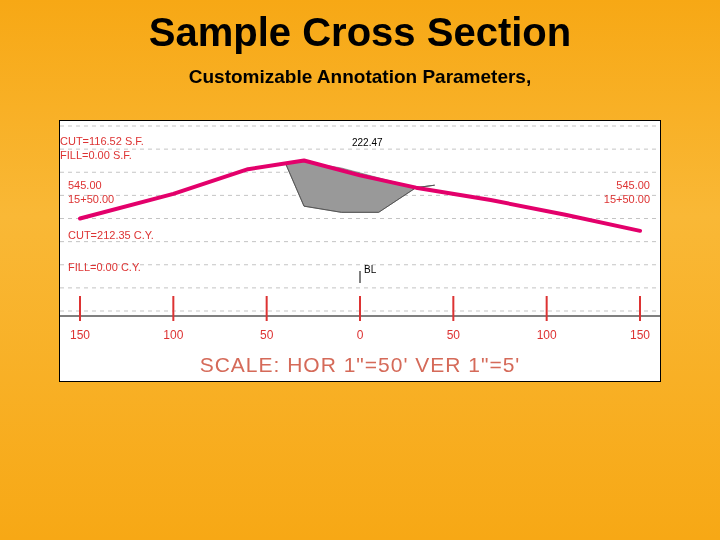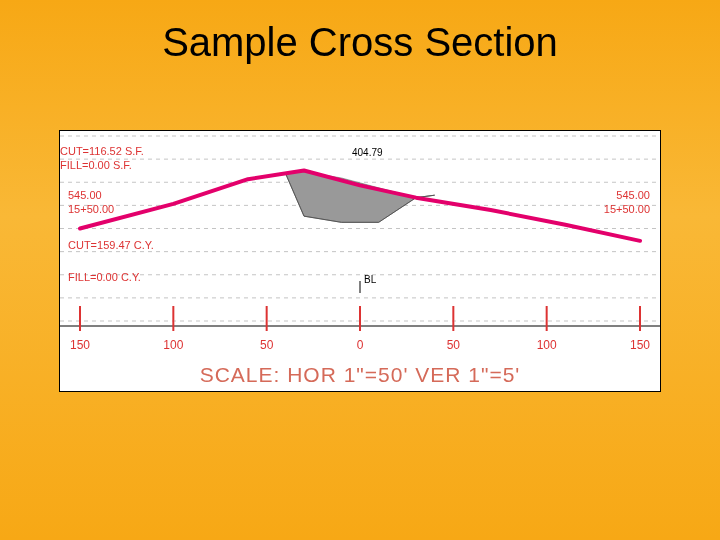--- a/index.html
+++ b/index.html
@@ -1,35 +1,35 @@
 <!DOCTYPE html>
 <html><head>
 <meta charset="utf-8">
 <style>
   html,body{margin:0;padding:0;width:720px;height:540px;overflow:hidden;font-family:Arial,Helvetica,sans-serif}
   body{background:linear-gradient(to bottom,#f7a815 0%,#f9b836 40%,#f7a815 100%)}
-  .title{font-size:40px;font-weight:normal;color:#000;text-align:center;padding-top:20px;letter-spacing:0px}
+  .title{font-size:40px;font-weight:bold;color:#000;text-align:center;padding-top:10px;letter-spacing:0px}
   .subtitle{font-size:19px;font-weight:bold;color:#000;text-align:center;margin-top:10px;line-height:1.3}
   .plot-wrap{position:relative;width:600px;height:260px;background:#fff;border:1px solid #000;margin:30px auto 0}
   .grid{position:absolute;left:0;top:0;width:100%;height:100%}
   .grid line{stroke:#888;stroke-width:0.5;stroke-dasharray:4 4}
   .ticks text{font-size:12px;fill:#d33;font-family:Arial}
   .ticks line{stroke:#d33;stroke-width:2}
   .bl-label{font-size:10px;fill:#000}
   .anno{position:absolute;font-size:11px;color:#d33;line-height:1.25;white-space:nowrap}
   .anno-right{right:10px;text-align:right}
   .scale{position:absolute;left:0;right:0;bottom:4px;text-align:center;font-size:21px;color:#d56a59;letter-spacing:1px;font-family:Arial}
   .elev{position:absolute;font-size:10px;color:#000}
 </style>
 </head>
 <body>
 
 <div class="title">Sample Cross Section</div>
 <div class="subtitle">
-  <br>
+  <span>Customizable Annotation Parameters,</span><br>
 </div>
 
 <div class="plot-wrap">
   <svg id="svg" width="600" height="260">
       <g class="grid">
         <line x1="0" y1="5" x2="600" y2="5"></line>
         <line x1="0" y1="28.125" x2="600" y2="28.125"></line>
         <line x1="0" y1="51.25" x2="600" y2="51.25"></line>
         <line x1="0" y1="74.375" x2="600" y2="74.375"></line>
         <line x1="0" y1="97.5" x2="600" y2="97.5"></line>
@@ -59,22 +59,22 @@
         <text x="486.6666666666667" y="218" text-anchor="middle">100</text>
         <line x1="580" y1="175" x2="580" y2="200"></line>
         <text x="580" y="218" text-anchor="middle">150</text>
       </g>
     </svg>
 
   <div class="anno" style="left:0;top:14px">CUT=116.52 S.F.</div>
   <div class="anno" style="left:0;top:28px">FILL=0.00 S.F.</div>
   <div class="anno" style="left:8px;top:58px">545.00</div>
   <div class="anno" style="left:8px;top:72px">15+50.00</div>
-  <div class="anno" style="left:8px;top:108px">CUT=159.47 C.Y.</div>
+  <div class="anno" style="left:8px;top:108px">CUT=212.35 C.Y.</div>
   <div class="anno" style="left:8px;top:140px">FILL=0.00 C.Y.</div>
 
   <div class="anno anno-right" style="top:58px">545.00</div>
   <div class="anno anno-right" style="top:72px">15+50.00</div>
 
-  <div class="elev" style="left:292px;top:16px">404.79</div>
+  <div class="elev" style="left:292px;top:16px">222.47</div>
 
   <div class="scale">SCALE: HOR 1"=50'  VER 1"=5'</div>
 </div>
 
 </body></html>

